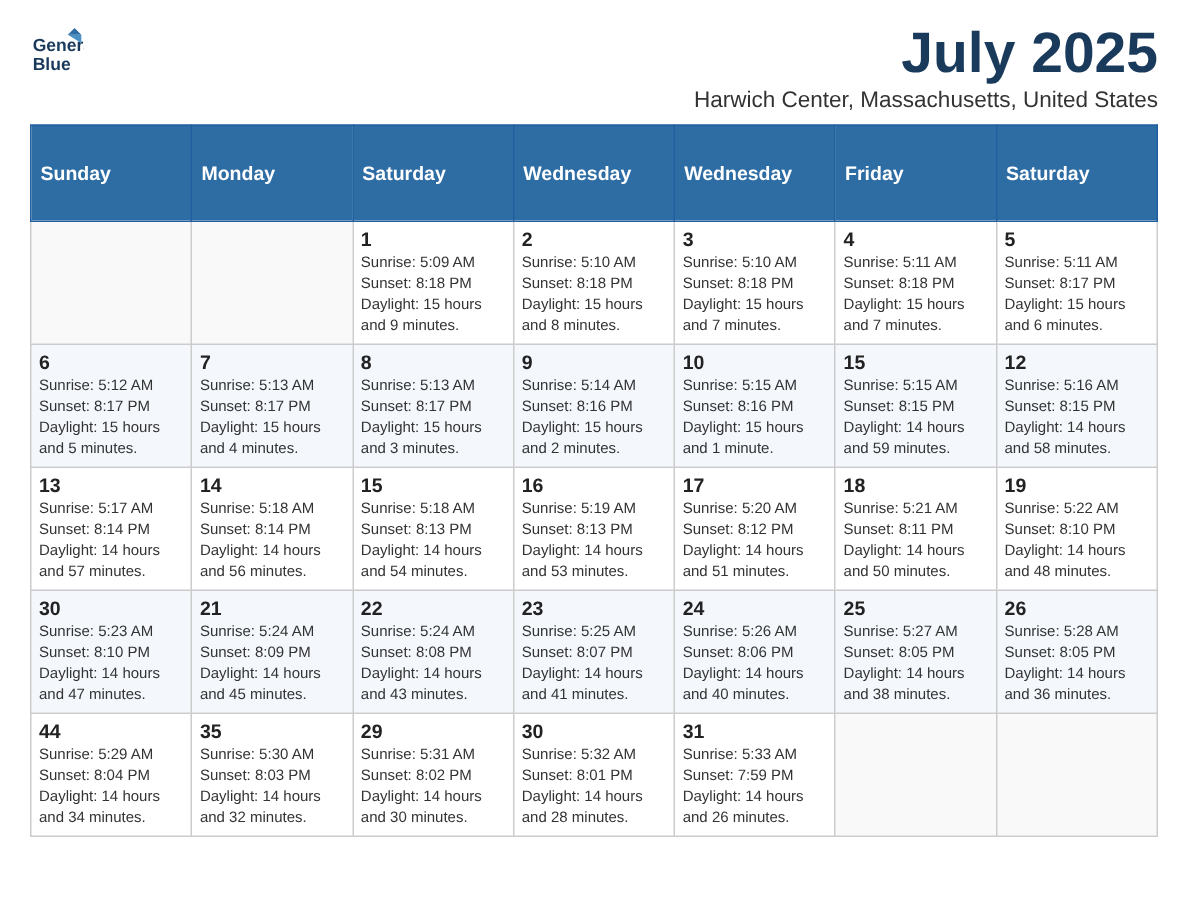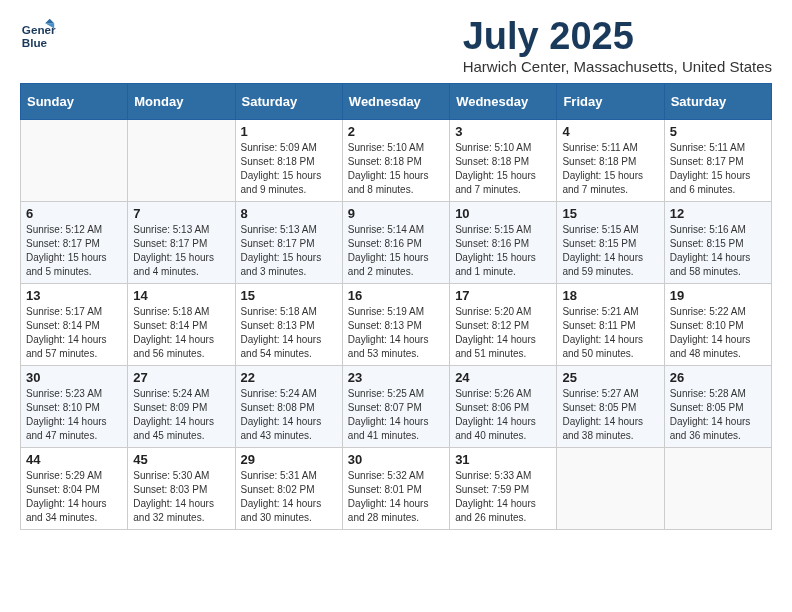--- a/index.html
+++ b/index.html
@@ -19,20 +19,21 @@
     .logo {
       display: flex;
       align-items: center;
       gap: 4px;
     }
     .logo-icon {
       width: 36px;
       height: 36px;
     }
     .title-area {
+      text-align: right;
     }
     .month-title {
       font-size: 38px;
       font-weight: bold;
       color: #1a3a5c;
       line-height: 1.1;
     }
     .location-title {
       font-size: 15px;
       color: #333;
@@ -41,21 +42,21 @@
     .calendar {
       width: 100%;
       border-collapse: collapse;
       border: 1px solid #ccc;
     }
     .calendar th {
       background-color: #2e6da4;
       color: #fff;
       font-size: 13px;
       font-weight: bold;
-      padding: 10px 6px;
+      padding: 24px 6px;
       text-align: left;
       border: 1px solid #2060a0;
     }
     .calendar td {
       vertical-align: top;
       border: 1px solid #ccc;
       padding: 4px 5px;
       width: 107px;
       min-height: 80px;
       font-size: 10.5px;
@@ -197,21 +198,21 @@
           <div class="day-number">19</div>
           <div class="day-info">Sunrise: 5:22 AM<br>Sunset: 8:10 PM<br>Daylight: 14 hours and 48 minutes.</div>
         </td>
       </tr>
       <tr>
         <td>
           <div class="day-number">30</div>
           <div class="day-info">Sunrise: 5:23 AM<br>Sunset: 8:10 PM<br>Daylight: 14 hours and 47 minutes.</div>
         </td>
         <td>
-          <div class="day-number">27</div>
+          <div class="day-number">21</div>
           <div class="day-info">Sunrise: 5:24 AM<br>Sunset: 8:09 PM<br>Daylight: 14 hours and 45 minutes.</div>
         </td>
         <td>
           <div class="day-number">22</div>
           <div class="day-info">Sunrise: 5:24 AM<br>Sunset: 8:08 PM<br>Daylight: 14 hours and 43 minutes.</div>
         </td>
         <td>
           <div class="day-number">23</div>
           <div class="day-info">Sunrise: 5:25 AM<br>Sunset: 8:07 PM<br>Daylight: 14 hours and 41 minutes.</div>
         </td>
@@ -227,21 +228,21 @@
           <div class="day-number">26</div>
           <div class="day-info">Sunrise: 5:28 AM<br>Sunset: 8:05 PM<br>Daylight: 14 hours and 36 minutes.</div>
         </td>
       </tr>
       <tr>
         <td>
           <div class="day-number">44</div>
           <div class="day-info">Sunrise: 5:29 AM<br>Sunset: 8:04 PM<br>Daylight: 14 hours and 34 minutes.</div>
         </td>
         <td>
-          <div class="day-number">45</div>
+          <div class="day-number">35</div>
           <div class="day-info">Sunrise: 5:30 AM<br>Sunset: 8:03 PM<br>Daylight: 14 hours and 32 minutes.</div>
         </td>
         <td>
           <div class="day-number">29</div>
           <div class="day-info">Sunrise: 5:31 AM<br>Sunset: 8:02 PM<br>Daylight: 14 hours and 30 minutes.</div>
         </td>
         <td>
           <div class="day-number">30</div>
           <div class="day-info">Sunrise: 5:32 AM<br>Sunset: 8:01 PM<br>Daylight: 14 hours and 28 minutes.</div>
         </td>

